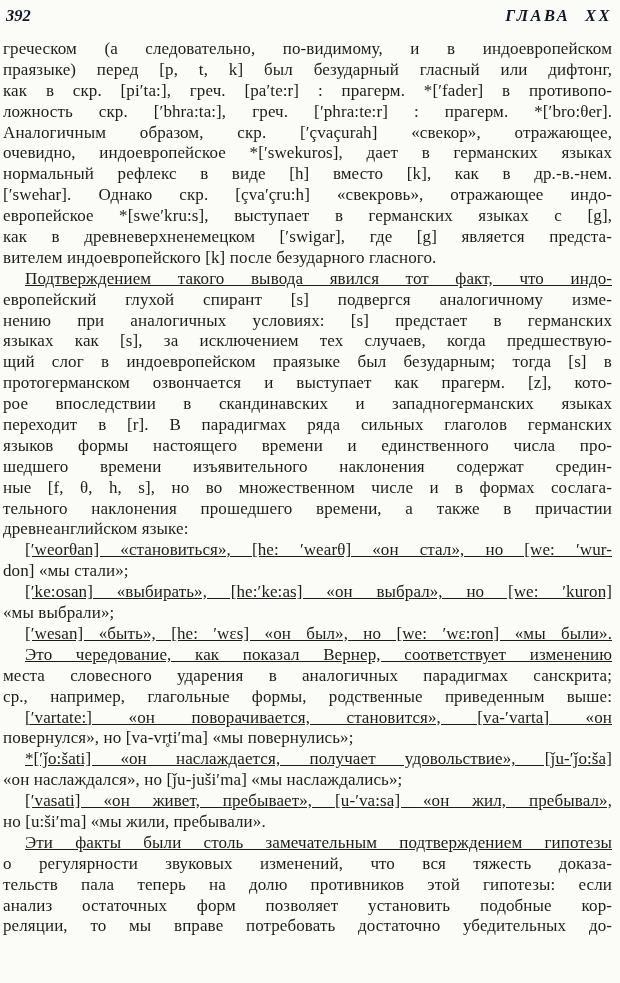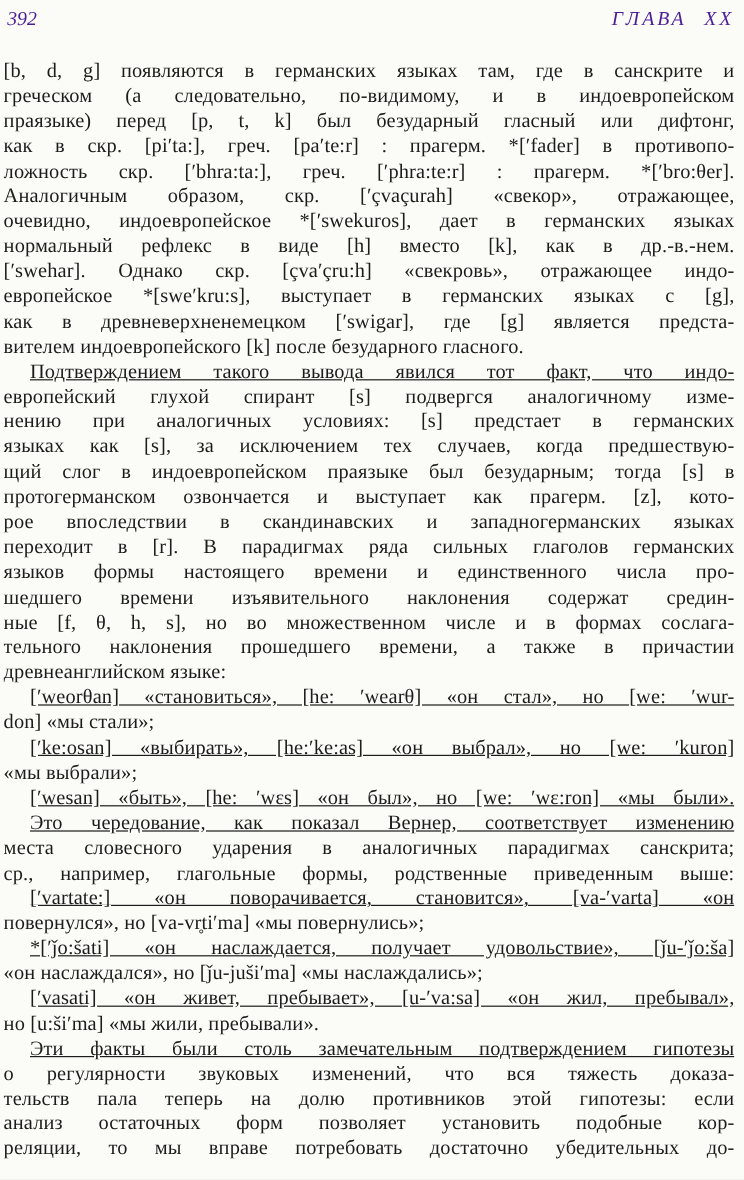--- a/index.html
+++ b/index.html
@@ -15,25 +15,25 @@
     background: #fbfbf8;
     color: #1c1c1c;
     font-family: "Liberation Serif", "DejaVu Serif", serif;
     overflow: hidden;
     box-sizing: border-box;
     padding: 6px 8px 0 3px;
   }
   .running-head {
     position: relative;
     height: 22px;
-    margin-bottom: 21px;
+    margin-bottom: 11px;
     font-style: italic;
     font-size: 16.5px;
-    font-weight: 400;
-    color: #4c1d95;
+    font-weight: 700;
+    color: #0f172a;
   }
   .page-num {
     position: absolute;
     left: 3px;
     top: 0;
   }
   .chapter {
     position: absolute;
     left: 0;
     right: 0;
@@ -66,21 +66,20 @@
 <body>
 
 <div class="page">
 
   <div class="running-head">
     <span class="page-num">392</span>
     <span class="chapter">ГЛАВА XX</span>
   </div>
 
   <div class="body-text">
-    <div class="ln">[b, d, g] появляются в германских языках там, где в санскрите и</div>
     <div class="ln">греческом (а следовательно, по-видимому, и в индоевропейском</div>
     <div class="ln">праязыке) перед [p, t, k] был безударный гласный или дифтонг,</div>
     <div class="ln">как в скр. [pi′ta:], греч. [pa′te:r] : прагерм. *[′fader] в противопо-</div>
     <div class="ln">ложность скр. [′bhra:ta:], греч. [′phra:te:r] : прагерм. *[′bro:θer].</div>
     <div class="ln">Аналогичным образом, скр. [′çvaçurah] «свекор», отражающее,</div>
     <div class="ln">очевидно, индоевропейское *[′swekuros], дает в германских языках</div>
     <div class="ln">нормальный рефлекс в виде [h] вместо [k], как в др.-в.-нем.</div>
     <div class="ln">[′swehar]. Однако скр. [çva′çru:h] «свекровь», отражающее индо-</div>
     <div class="ln">европейское *[swe′kru:s], выступает в германских языках с [g],</div>
     <div class="ln">как в древневерхненемецком [′swigar], где [g] является предста-</div>

